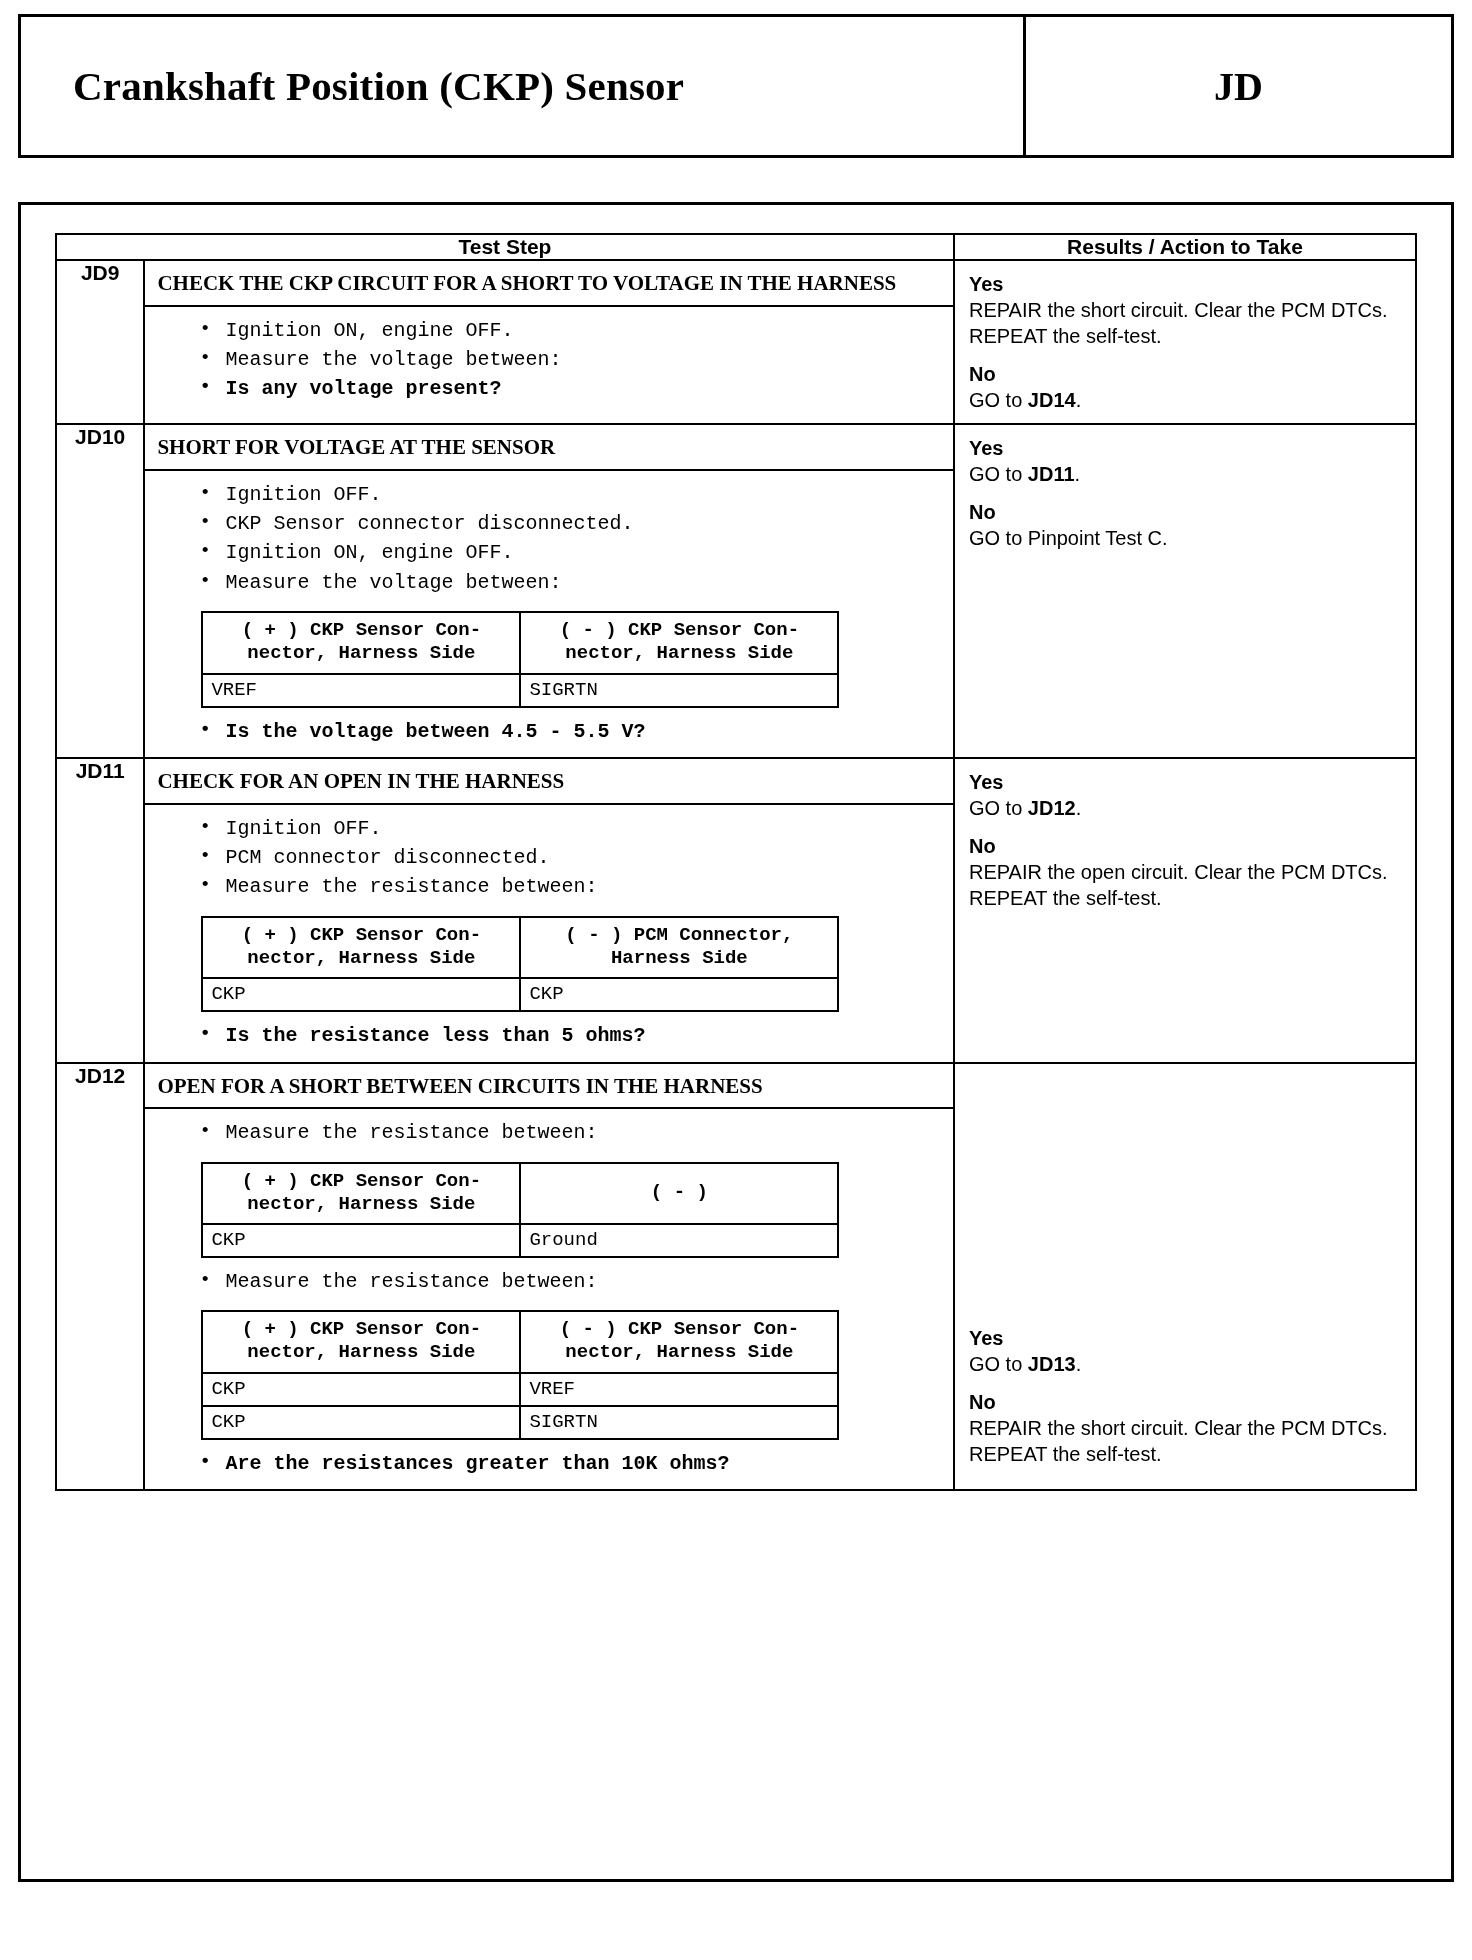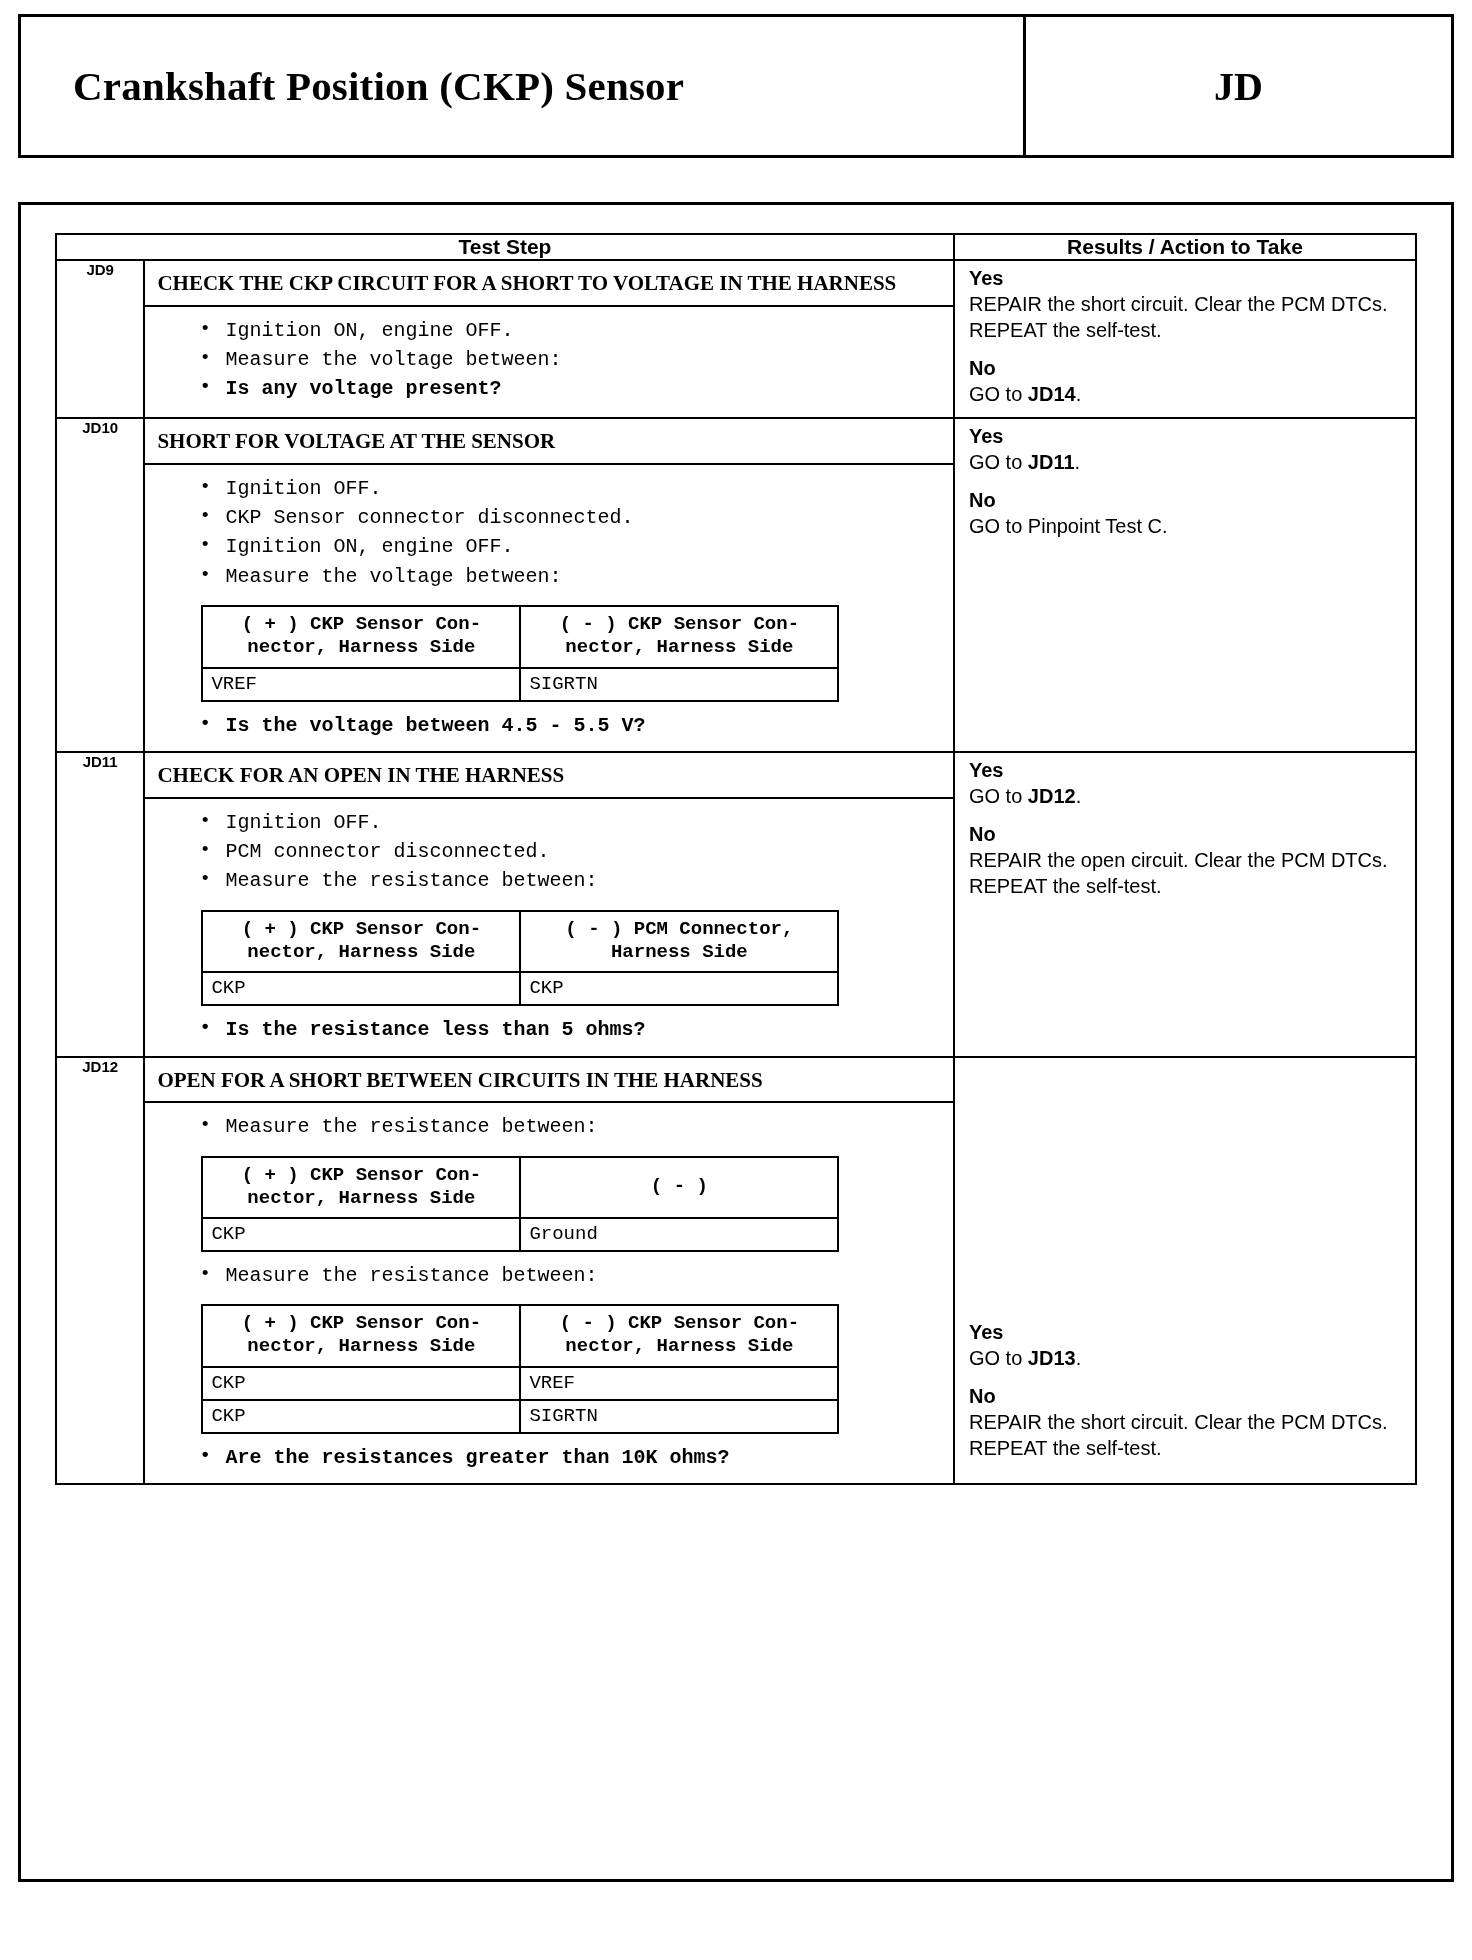--- a/index.html
+++ b/index.html
@@ -85,21 +85,21 @@
   th.head {
     text-align: center;
     font-size: 21px;
     font-weight: bold;
     padding: 7px 0 8px 0;
     vertical-align: middle;
   }
 
   .id-cell {
     text-align: center;
-    font-size: 15px;
+    font-size: 21px;
     font-weight: bold;
     padding: 9px 0 0 0;
   }
 
   .step-title {
     font-size: 21px;
     font-weight: bold;
     line-height: 1.27;
     padding: 9px 10px 8px 12px;
     border-bottom: 2px solid #000;
@@ -153,21 +153,21 @@
   table.inner td { height: 24px; }
   .inner-c1 { width: 318px; }
   .inner-c2 { width: 318px; }
 
   
   .res-cell {
     padding: 0;
     position: relative;
   }
   .res-inner {
-    padding: 4px 12px 10px 14px;
+    padding: 10px 12px 10px 14px;
     font-size: 20px;
     line-height: 1.3;
   }
   .res-label {
     font-weight: bold;
     font-size: 20px;
   }
   .res-text { font-size: 20px; }
   .res-text b { font-weight: bold; }
   .res-block { margin-bottom: 12px; }

